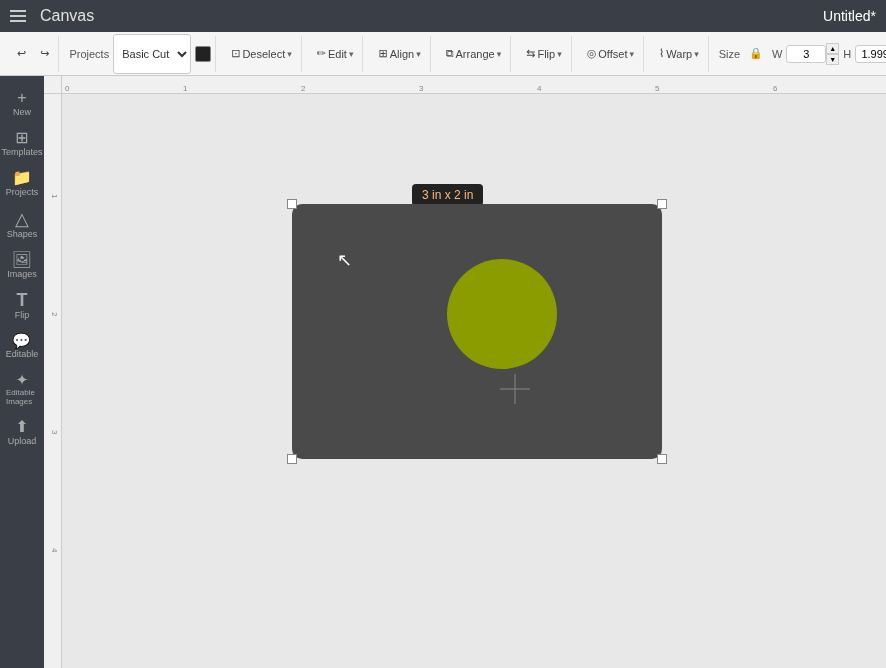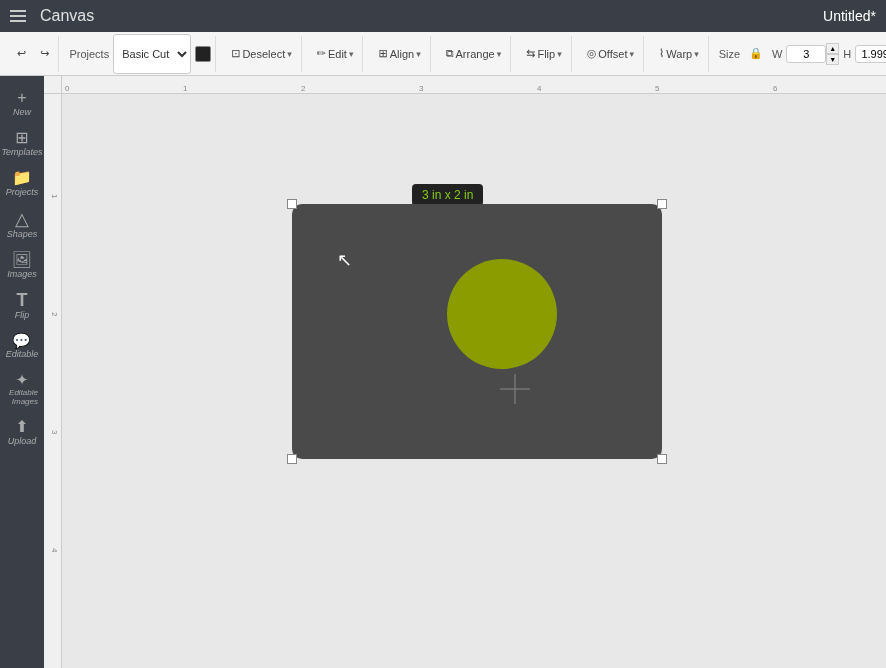--- a/index.html
+++ b/index.html
@@ -67,21 +67,21 @@
       flex-direction: column;
       align-items: center;
       padding-top: 8px;
       gap: 2px;
     }
     .sidebar-item {
       width: 40px; display: flex; flex-direction: column; align-items: center;
       padding: 6px 4px 4px; cursor: pointer; border-radius: 4px; color: #aaa;
     }
     .sidebar-item .icon { font-size: 16px; line-height: 1; }
-    .sidebar-item .label { font-size: 9px; margin-top: 2px; text-align: right; line-height: 1.1; font-style: italic; }
+    .sidebar-item .label { font-size: 9px; margin-top: 2px; text-align: left; line-height: 1.1; }
 
     
     #canvas-wrapper {
       flex: 1;
       background: #e8e8e8;
       position: relative;
       overflow: hidden;
     }
 
     
@@ -158,21 +158,21 @@
     }
     .ch-h { position: absolute; top: 50%; left: 0; right: 0; height: 1px; background: #888; transform: translateY(-50%); }
     .ch-v { position: absolute; left: 50%; top: 0; bottom: 0; width: 1px; background: #888; transform: translateX(-50%); }
 
     
     #dim-label {
       position: absolute;
       top: 90px;
       left: 350px;
       background: #222;
-      color: #84cc16;
+      color: #fdba74;
       font-size: 12px;
       padding: 4px 10px;
       border-radius: 4px;
       white-space: nowrap;
     }
 
     
     #cursor {
       position: absolute;
       top: 155px;

